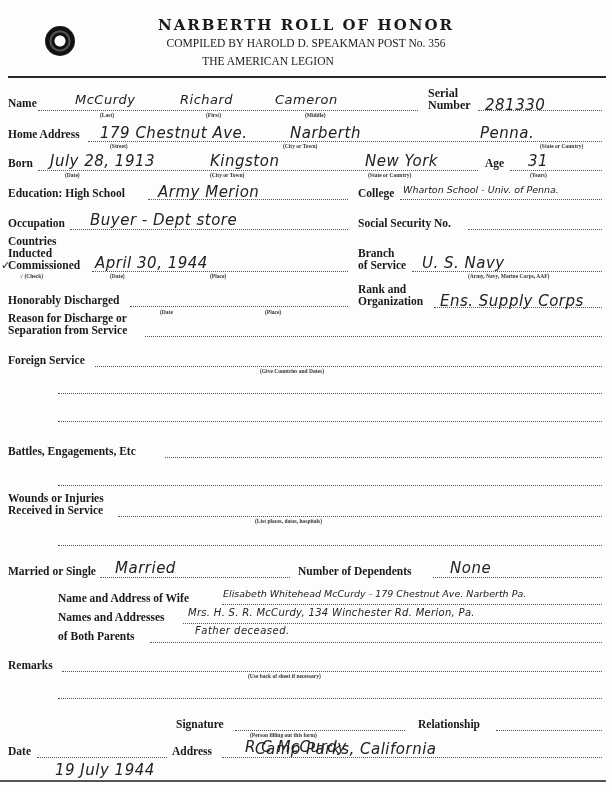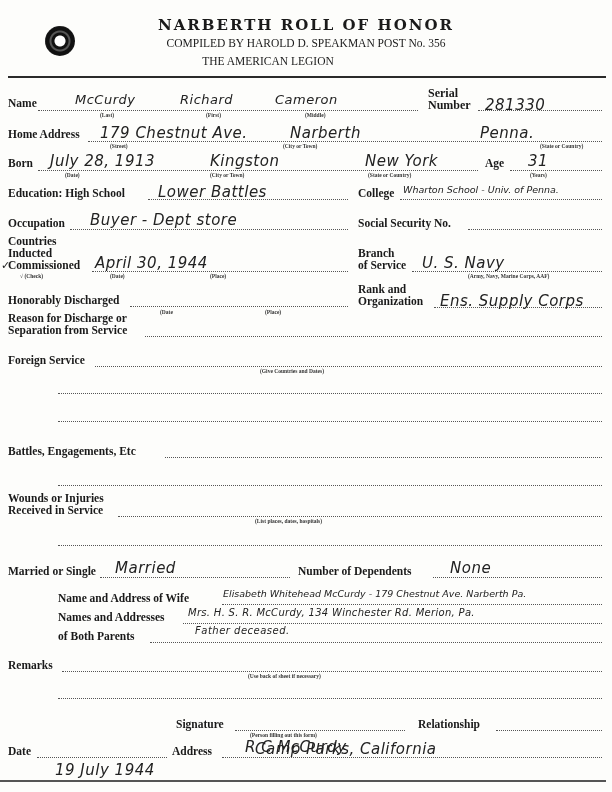--- a/index.html
+++ b/index.html
@@ -56,21 +56,21 @@
 <div class="abs cap" style="left:65px;top:172px;">(Date)</div>
 <div class="abs cap" style="left:210px;top:172px;">(City or Town)</div>
 <div class="abs cap" style="left:368px;top:172px;">(State or Country)</div>
 <div class="abs lbl" style="left:485px;top:157px;">Age</div>
 <div class="abs dots" style="left:510px;width:92px;top:170px;"></div>
 <div class="abs hand" style="left:528px;top:152px;">31</div>
 <div class="abs cap" style="left:530px;top:172px;">(Years)</div>
 
 <div class="abs lbl" style="left:8px;top:187px;text-align:right;">Education: High School</div>
 <div class="abs dots" style="left:148px;width:200px;top:199px;"></div>
-<div class="abs hand" style="left:158px;top:183px;">Lower Battles</div>
+<div class="abs hand" style="left:158px;top:183px;">Army Merion</div>
 <div class="abs lbl" style="left:358px;top:187px;">College</div>
 <div class="abs dots" style="left:400px;width:202px;top:199px;"></div>
 <div class="abs hand" style="left:403px;top:184px;font-size:9.5px;letter-spacing:0;">Wharton School - Univ. of Penna.</div>
 
 <div class="abs lbl" style="left:8px;top:217px;">Occupation</div>
 <div class="abs dots" style="left:70px;width:278px;top:229px;"></div>
 <div class="abs hand" style="left:90px;top:211px;">Buyer - Dept store</div>
 <div class="abs lbl" style="left:358px;top:217px;">Social Security No.</div>
 <div class="abs dots" style="left:468px;width:134px;top:229px;"></div>
 

